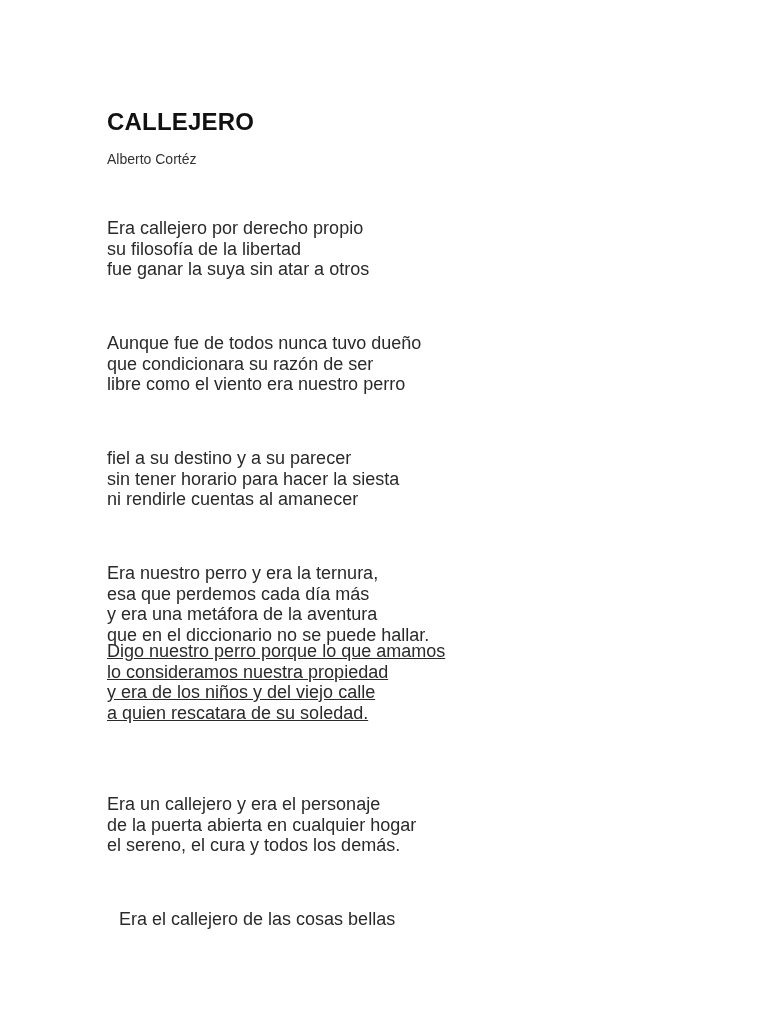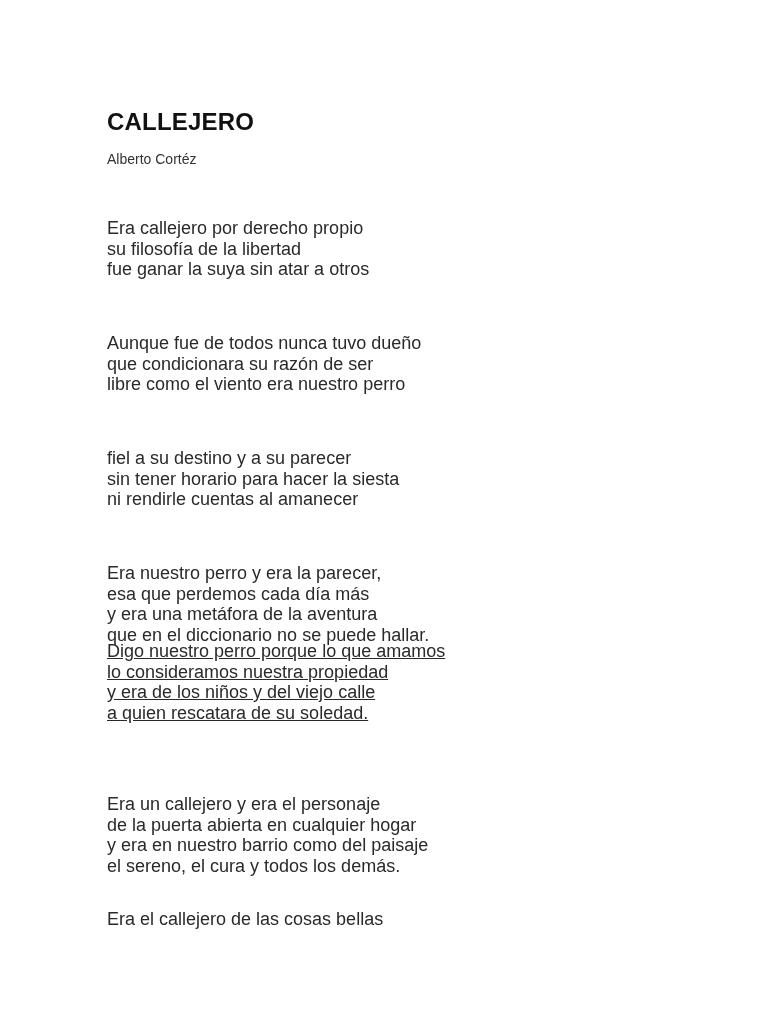--- a/index.html
+++ b/index.html
@@ -73,36 +73,35 @@
     <span class="line">libre como el viento era nuestro perro</span>
   </div>
 
   <div class="stanza" style="top:448px;">
     <span class="line">fiel a su destino y a su parecer</span>
     <span class="line">sin tener horario para hacer la siesta</span>
     <span class="line">ni rendirle cuentas al amanecer</span>
   </div>
 
   <div class="stanza" style="top:563px;">
-    <span class="line">Era nuestro perro y era la parecer,</span>
+    <span class="line">Era nuestro perro y era la ternura,</span>
     <span class="line">esa que perdemos cada día más</span>
     <span class="line">y era una metáfora de la aventura</span>
     <span class="line">que en el diccionario no se puede hallar.</span>
   </div>
 
   <div class="stanza" style="top:641px;text-decoration:underline;">
     <span class="line">Digo nuestro perro porque lo que amamos</span>
     <span class="line">lo consideramos nuestra propiedad</span>
     <span class="line">y era de los niños y del viejo calle</span>
     <span class="line">a quien rescatara de su soledad.</span>
   </div>
 
   <div class="stanza" style="top:794px;">
     <span class="line">Era un callejero y era el personaje</span>
     <span class="line">de la puerta abierta en cualquier hogar</span>
-    <span class="line">y era en nuestro barrio como del paisaje</span>
     <span class="line">el sereno, el cura y todos los demás.</span>
   </div>
 
-  <div class="stanza" style="top:909px;">
+  <div class="stanza" style="top:909px;margin-left:12px;">
     <span class="line">Era el callejero de las cosas bellas</span>
   </div>
 </div>
 
 </body></html>

